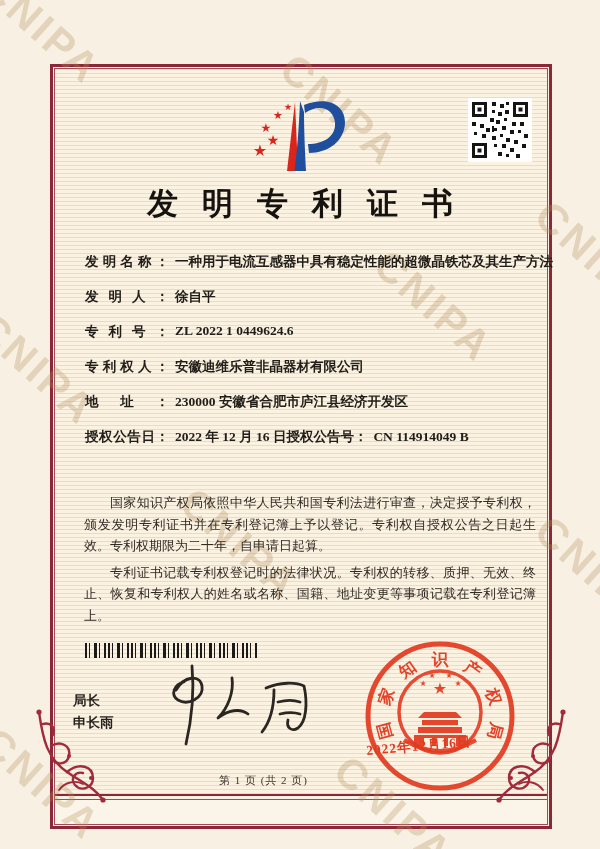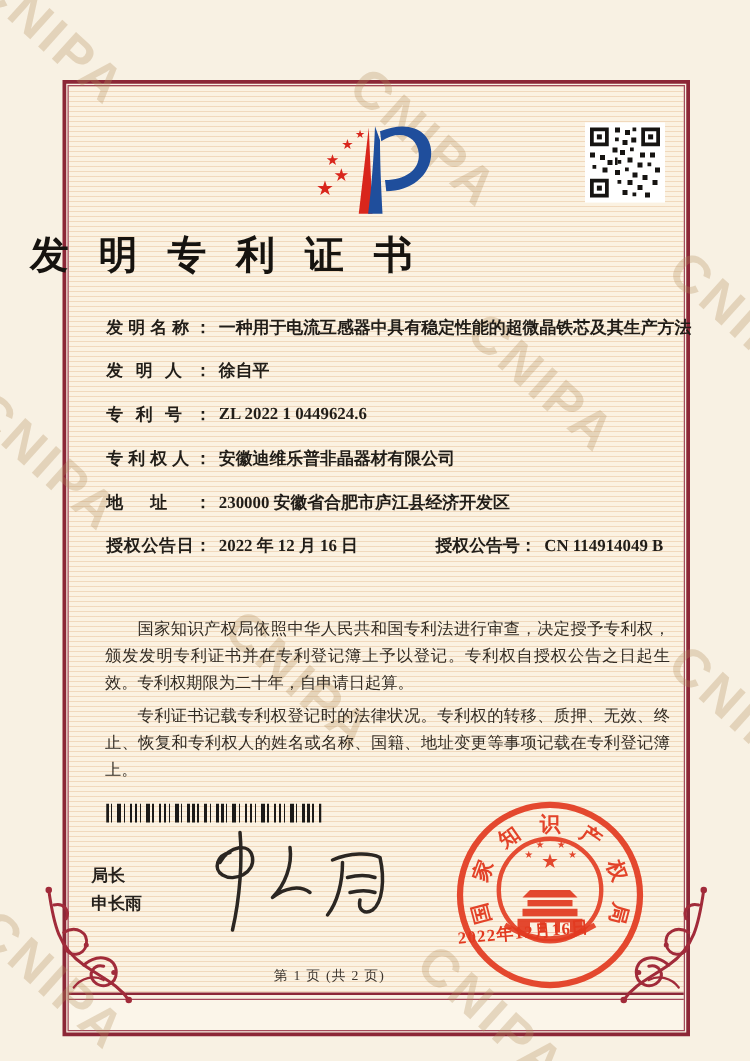--- a/index.html
+++ b/index.html
@@ -29,31 +29,31 @@
   .frame-line{position:absolute;inset:1px;border:1px solid #a3495a;pointer-events:none;}
 
   .content{position:absolute;inset:0;z-index:3;}
 
   .cert-no{position:absolute;left:85px;top:96px;font-size:13.5px;font-weight:700;
            letter-spacing:1.5px;color:#33302b;}
 
   .logo{position:absolute;left:231px;top:92px;width:140px;height:90px;}
   .qr{position:absolute;left:468px;top:98px;width:64px;height:64px;background:#fff;}
 
-  .title{position:absolute;left:0;width:600px;top:183px;
+  .title{position:absolute;left:0;width:600px;top:183px;text-align:center;
          font-size:31px;font-weight:700;letter-spacing:24px;padding-left:24px;
          box-sizing:border-box;color:#16130f;}
 
   .fields{position:absolute;left:85px;top:253px;width:450px;font-size:13.5px;
           color:#211d18;}
   .frow{height:35px;white-space:nowrap;}
   .lbl{display:inline-block;width:84px;font-weight:700;
        text-align:justify;text-align-last:justify;vertical-align:top;}
   .val{font-weight:700;margin-left:6px;margin-top:15px;}
-  .lbl2{display:inline-block;font-weight:700;margin-left:62px;}
+  .lbl2{display:inline-block;font-weight:700;}
 
   .body-text{position:absolute;left:70px;top:492px;width:466px;font-size:13px;
              line-height:21.5px;color:#322b23;text-align:justify;}
   .body-text p{margin:0 0 5px 14px;text-indent:2em;}
 
   .barcode{position:absolute;left:85px;top:643px;width:172px;height:15px;
            background:repeating-linear-gradient(90deg,
              #1c1a18 0 2px, transparent 2px 4px,
              #1c1a18 4px 5px, transparent 5px 9px,
              #1c1a18 9px 12px, transparent 12px 14px,

